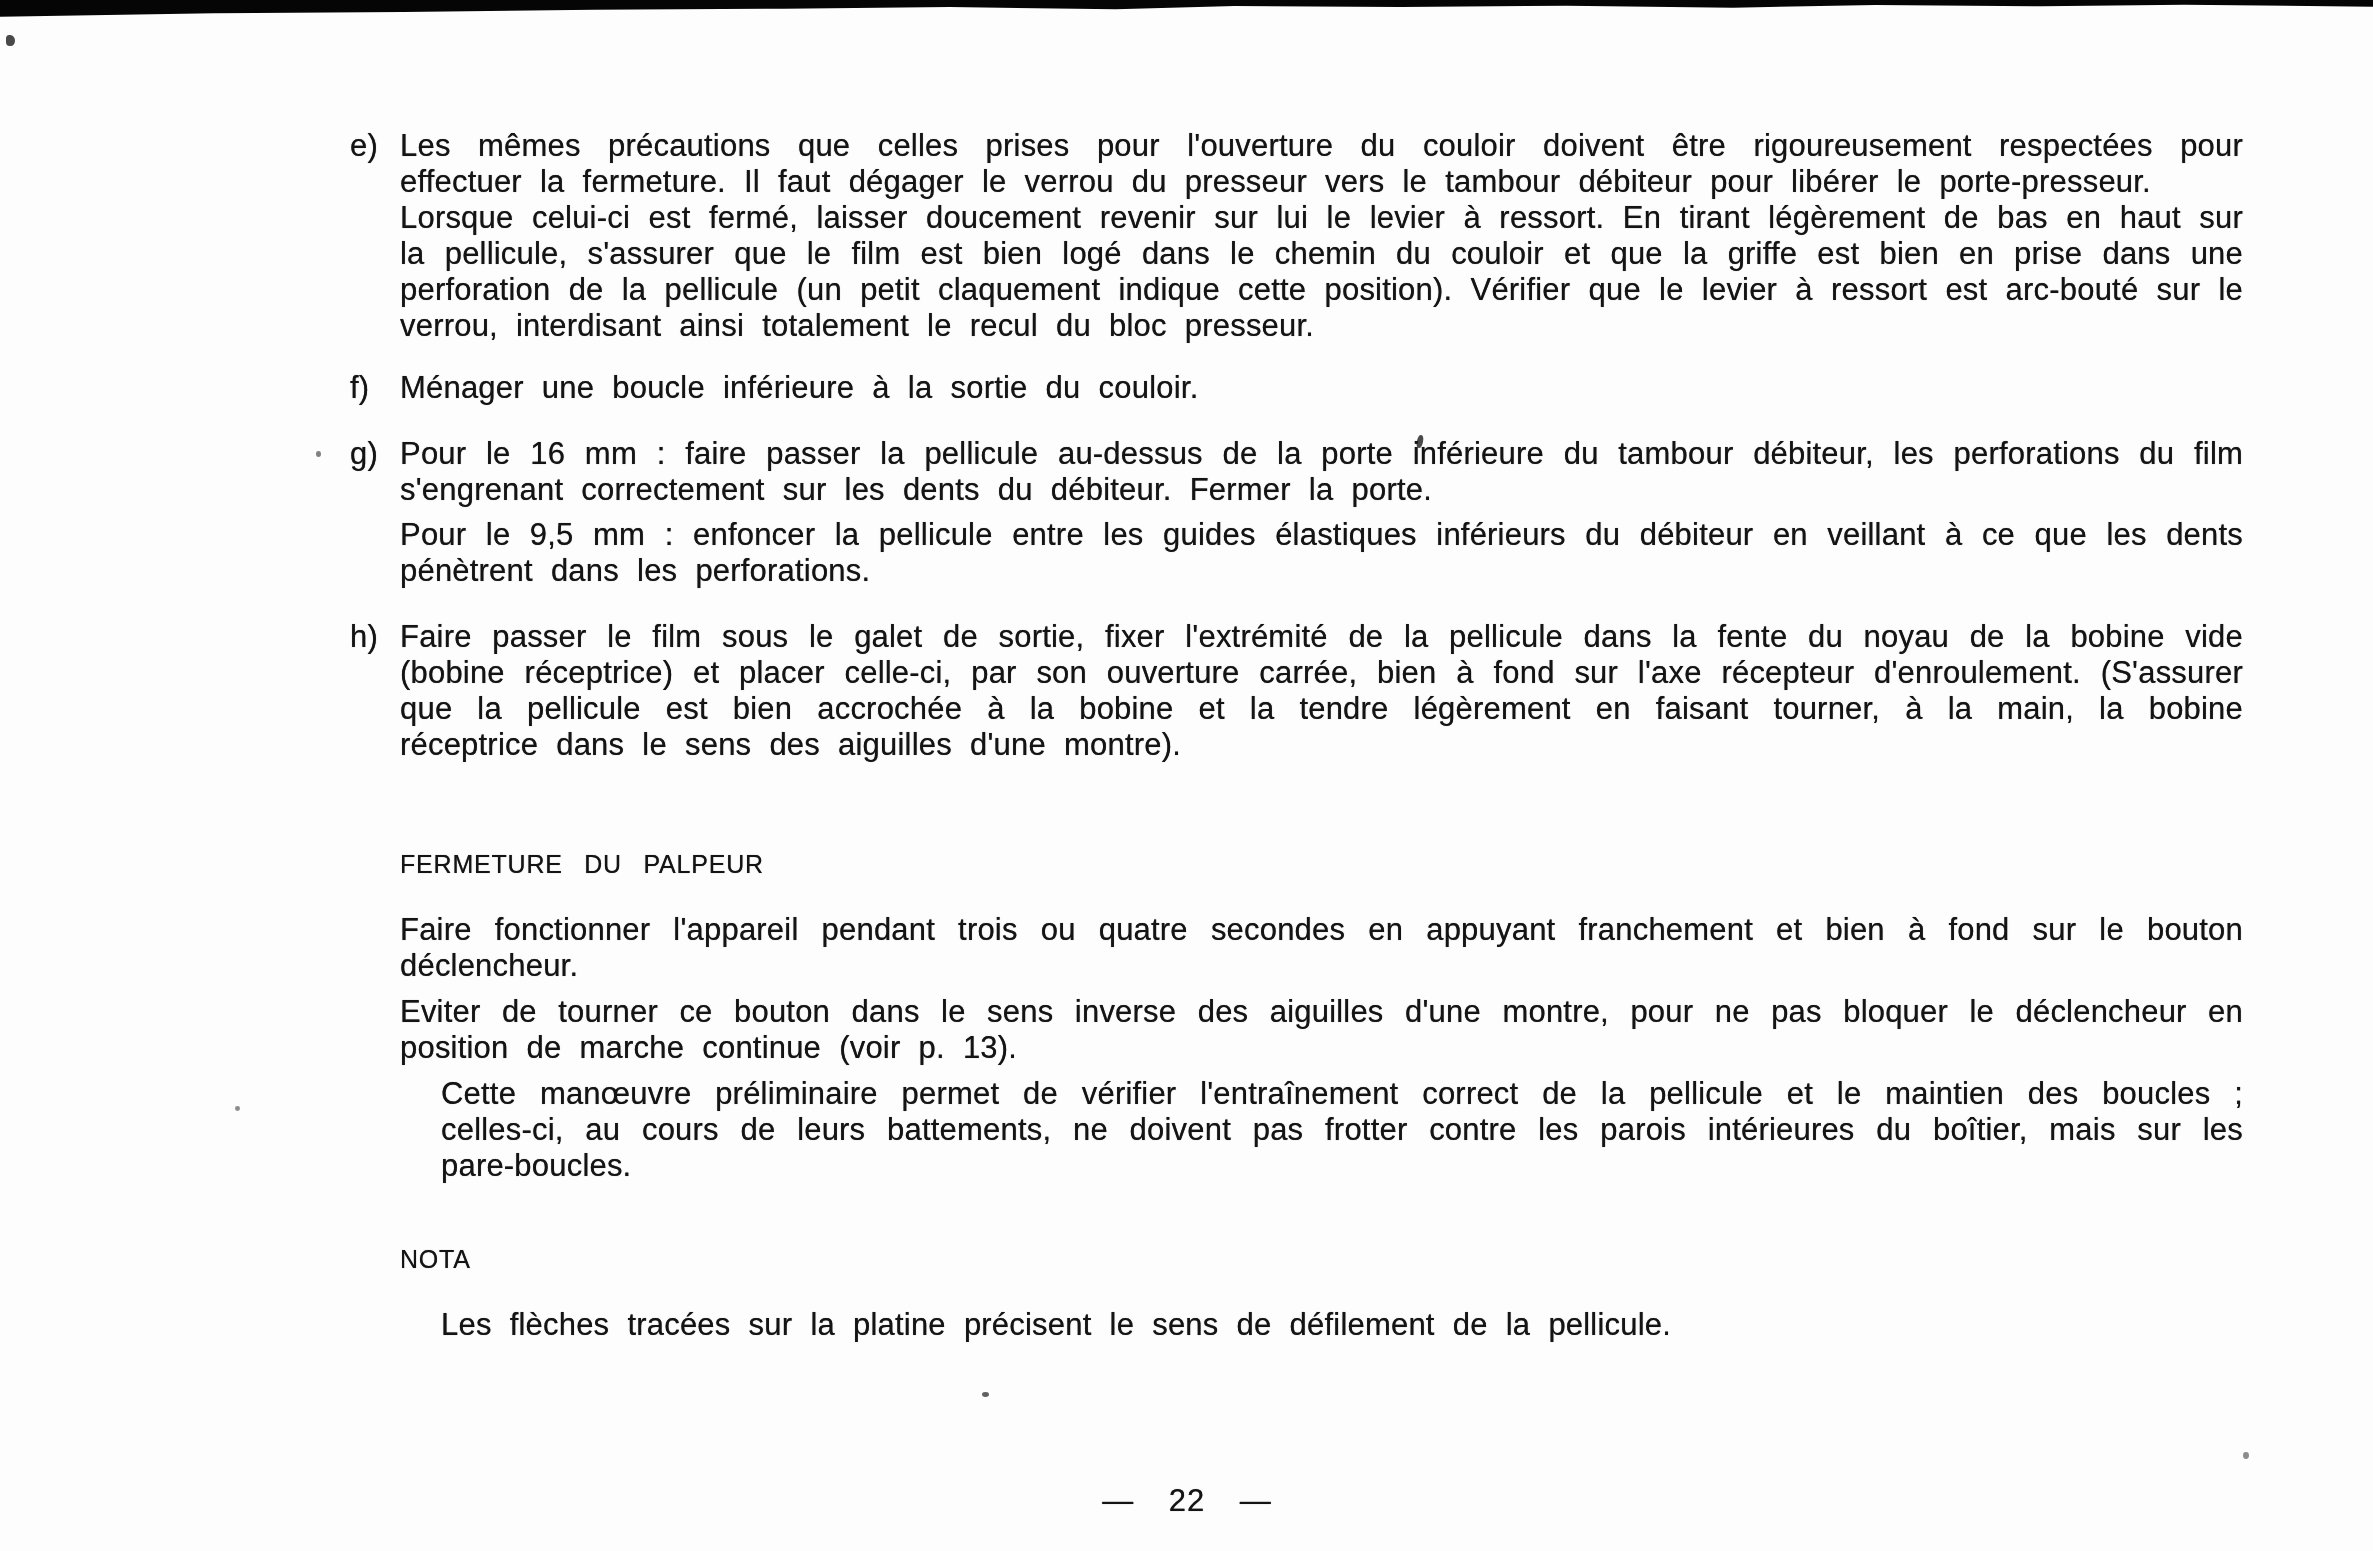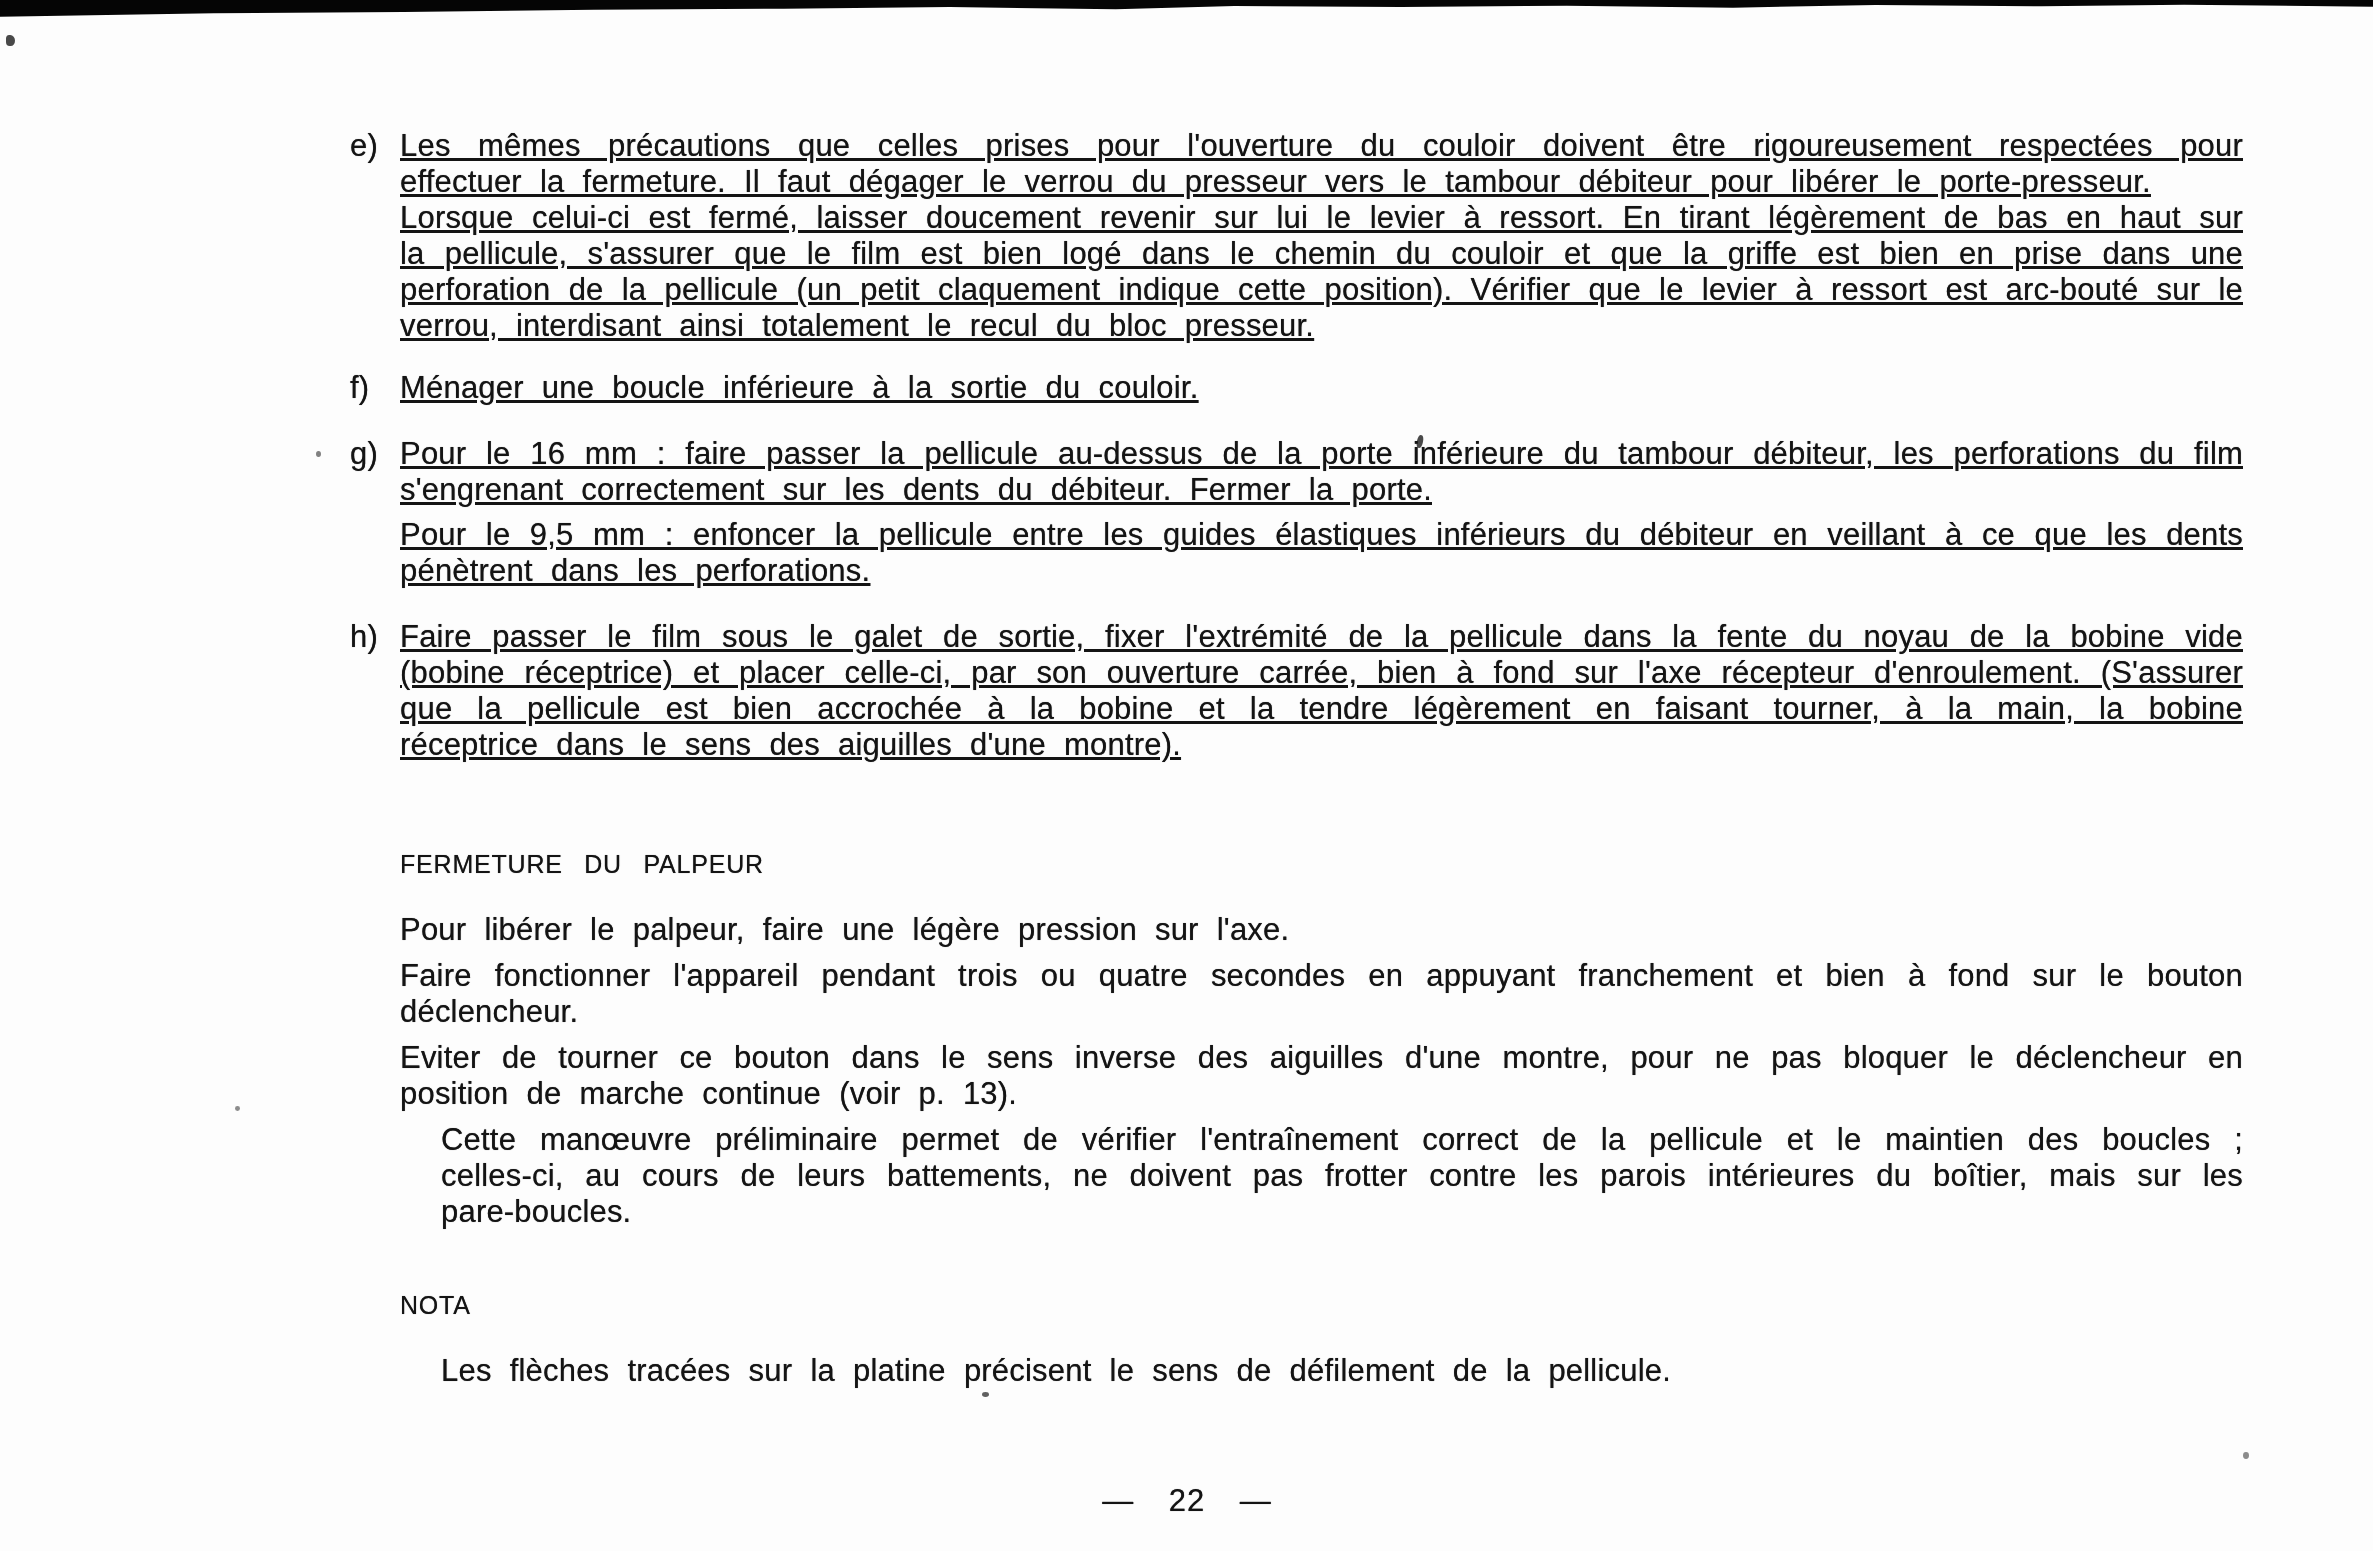--- a/index.html
+++ b/index.html
@@ -54,21 +54,20 @@
     display: flex;
     align-items: flex-start;
   }
   .item .label {
     flex: 0 0 50px;
     width: 50px;
   }
   .item .text {
     flex: 1 1 auto;
     min-width: 0;
-    text-decoration: underline;
   }
   .item { margin-bottom: 25.5px; }
   .item.item-f { margin-bottom: 30px; }
   .item.item-g { margin-bottom: 30px; }
   .item.item-h { margin-bottom: 0; }
   p {
     margin: 0;
     text-align: justify;
   }
   .text p.para-gap { margin-top: 9.8px; }
@@ -137,21 +136,20 @@
 
     <div class="item item-h">
       <div class="label">h)</div>
       <div class="text">
         <p>Faire passer le film sous le galet de sortie, fixer l'extrémité de la pellicule dans la fente du noyau de la bobine vide (bobine réceptrice) et placer celle-ci, par son ouverture carrée, bien à fond sur l'axe récepteur d'enroulement. (S'assurer que la pellicule est bien accrochée à la bobine et la tendre légèrement en faisant tourner, à la main, la bobine réceptrice dans le sens des aiguilles d'une montre).</p>
       </div>
     </div>
 
     <section class="sec sec-fermeture">
       <h2>FERMETURE DU PALPEUR</h2>
-      <p>Pour libérer le palpeur, faire une légère pression sur l'axe.</p>
       <p>Faire fonctionner l'appareil pendant trois ou quatre secondes en appuyant franchement et bien à fond sur le bouton déclencheur.</p>
       <p>Eviter de tourner ce bouton dans le sens inverse des aiguilles d'une montre, pour ne pas bloquer le déclencheur en position de marche continue (voir p. 13).</p>
       <p>Cette manœuvre préliminaire permet de vérifier l'entraînement correct de la pellicule et le maintien des boucles ; celles-ci, au cours de leurs battements, ne doivent pas frotter contre les parois intérieures du boîtier, mais sur les pare-boucles.</p>
     </section>
 
     <section class="sec sec-nota">
       <h2>NOTA</h2>
       <p>Les flèches tracées sur la platine précisent le sens de défilement de la pellicule.</p>
     </section>
 

